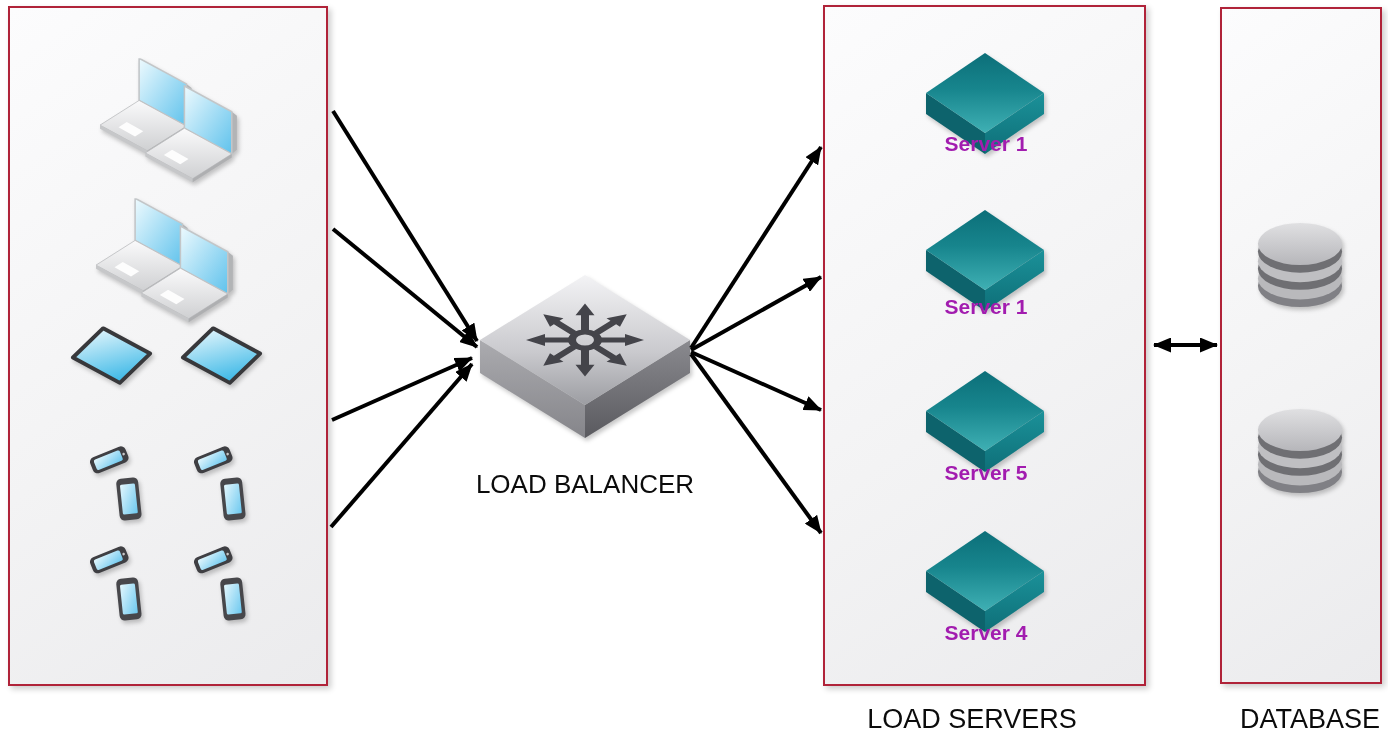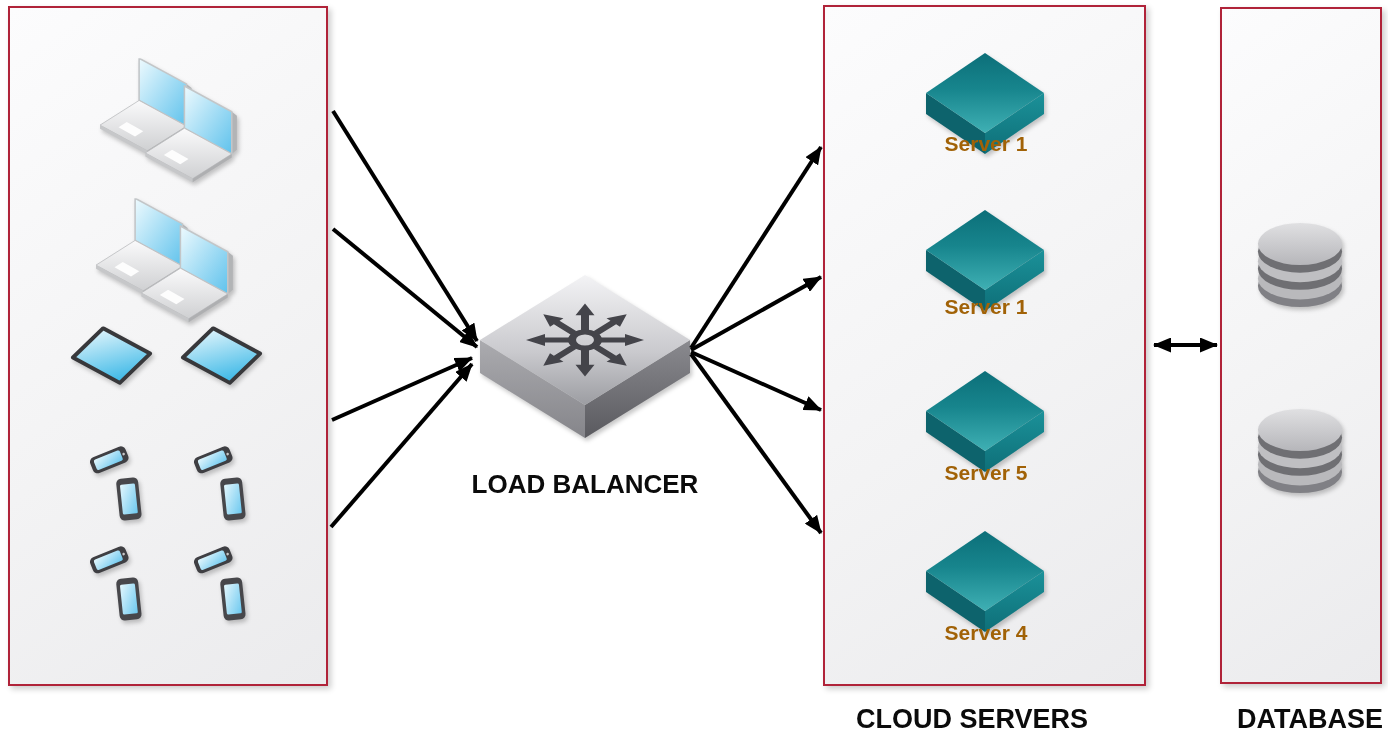--- a/index.html
+++ b/index.html
@@ -9,30 +9,30 @@
   }
   .panel{
     position:absolute;box-sizing:border-box;border:2px solid #b02339;
     background:linear-gradient(145deg,#fcfcfd 0%,#f3f3f4 55%,#ebebed 100%);
     box-shadow:3px 3px 6px rgba(0,0,0,0.20);
   }
   #panel-clients {left:8px;   top:6px; width:320px; height:680px;}
   #panel-servers {left:823px; top:5px; width:323px; height:681px;}
   #panel-database{left:1220px;top:7px; width:162px; height:677px;}
   .caption{
-    position:absolute;font-weight:bold;font-size:27px;line-height:30px;
+    position:absolute;font-weight:normal;font-size:27px;line-height:30px;
     color:#0b0b0b;text-align:center;white-space:nowrap;
   }
   #caption-clients {left:25px;   top:704px;width:200px;}
   #caption-servers {left:842px;  top:704px;width:260px;}
   #caption-database{left:1230px; top:704px;width:160px;}
   #caption-lb      {left:455px;  top:469px;width:260px;font-size:26px;}
   .server-label{
     position:absolute;left:916px;width:140px;text-align:center;
-    font-weight:bold;font-size:21px;line-height:24px;color:#a16207;white-space:nowrap;
+    font-weight:bold;font-size:21px;line-height:24px;color:#a21caf;white-space:nowrap;
   }
   .icon{position:absolute;filter:drop-shadow(2px 3px 2px rgba(0,0,0,0.22));}
   #edges{position:absolute;left:0;top:0;width:1388px;height:746px;pointer-events:none;}
   .sr-defs{position:absolute;width:0;height:0;overflow:hidden;}
 </style>
 </head>
 <body>
 
 <svg class="sr-defs" aria-hidden="true">
   <defs>
@@ -220,15 +220,15 @@
       <line x1="333" y1="229" x2="477" y2="347" stroke="#000000" stroke-width="4" marker-end="url(#ah)"></line>
       <line x1="332" y1="420" x2="472" y2="358" stroke="#000000" stroke-width="4" marker-end="url(#ah)"></line>
       <line x1="331" y1="527" x2="472" y2="364" stroke="#000000" stroke-width="4" marker-end="url(#ah)"></line>
       <line x1="691" y1="348" x2="821" y2="147" stroke="#000000" stroke-width="4" marker-end="url(#ah)"></line>
       <line x1="691" y1="350" x2="821" y2="277" stroke="#000000" stroke-width="4" marker-end="url(#ah)"></line>
       <line x1="691" y1="352" x2="821" y2="410" stroke="#000000" stroke-width="4" marker-end="url(#ah)"></line>
       <line x1="691" y1="354" x2="821" y2="533" stroke="#000000" stroke-width="4" marker-end="url(#ah)"></line>
       <line x1="1154" y1="345" x2="1217" y2="345" stroke="#000000" stroke-width="4" marker-end="url(#ah)" marker-start="url(#ahr)"></line>
     </svg>
 
-  <div class="caption" id="caption-servers">CLOUD SERVERS</div>
+  <div class="caption" id="caption-servers">LOAD SERVERS</div>
   <div class="caption" id="caption-database">DATABASE</div>
 </div>
 
 </body></html>

